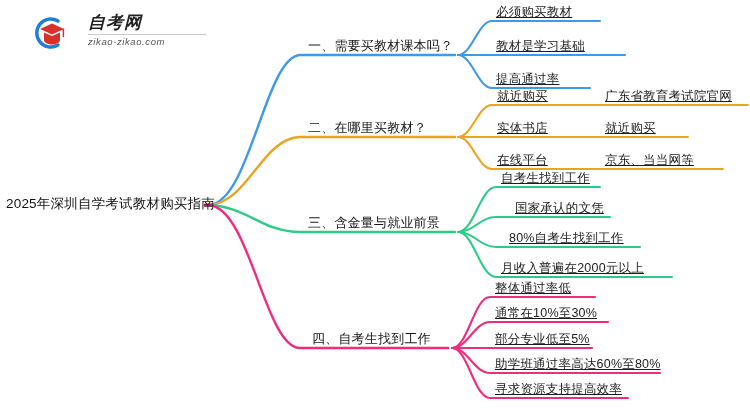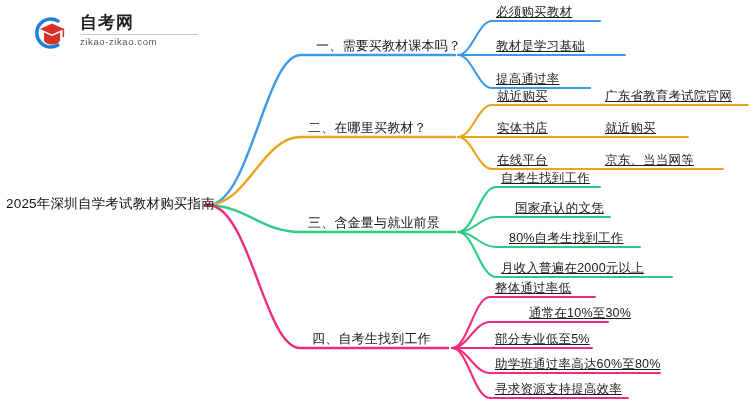--- a/index.html
+++ b/index.html
@@ -55,23 +55,24 @@
   }
   .logo-mark {
     position: absolute;
     left: 0;
     top: 2px;
     width: 40px;
     height: 38px;
   }
   .logo-text-wrap {
     position: absolute;
-    left: 52px;
+    left: 60px;
     top: 1px;
     width: 120px;
+    font-style: italic;
   }
   .logo-title {
     font-size: 17px;
     font-weight: bold;
     color: #222222;
     letter-spacing: 1px;
     line-height: 20px;
   }
   .logo-rule {
     width: 118px;
@@ -132,21 +133,21 @@
 
   <path d="M452 348 C 468 348 474 297 490 297 L595 297" stroke="#ef2d7e" stroke-width="2.1" fill="none" stroke-linecap="round"></path>
   <path d="M452 348 C 468 348 474 322 490 322 L608 322" stroke="#ef2d7e" stroke-width="2.1" fill="none" stroke-linecap="round"></path>
   <path d="M452 348 L490 348 L592 348" stroke="#ef2d7e" stroke-width="2.1" fill="none" stroke-linecap="round"></path>
   <path d="M452 348 C 468 348 474 373 490 373 L660 373" stroke="#ef2d7e" stroke-width="2.1" fill="none" stroke-linecap="round"></path>
   <path d="M452 348 C 468 348 474 398 490 398 L628 398" stroke="#ef2d7e" stroke-width="2.1" fill="none" stroke-linecap="round"></path>
 </svg>
 
 <div class="node-label root-label" style="left:6px; top:196px;">2025年深圳自学考试教材购买指南</div>
 
-<div class="node-label branch-label" style="left:308px; top:38px;margin-left:8px;">一、需要买教材课本吗？</div>
+<div class="node-label branch-label" style="left:308px; top:38px;">一、需要买教材课本吗？</div>
 <div class="node-label branch-label" style="left:308px; top:120px;">二、在哪里买教材？</div>
 <div class="node-label branch-label" style="left:308px; top:215px;">三、含金量与就业前景</div>
 <div class="node-label branch-label" style="left:312px; top:331px;">四、自考生找到工作</div>
 
 <div class="node-label leaf-label" style="left:496px; top:5px;">必须购买教材</div>
 <div class="node-label leaf-label" style="left:496px; top:39px;">教材是学习基础</div>
 <div class="node-label leaf-label" style="left:496px; top:72px;">提高通过率</div>
 
 <div class="node-label leaf-label" style="left:497px; top:89px;">就近购买</div>
 <div class="node-label leaf-label" style="left:497px; top:121px;">实体书店</div>
@@ -155,16 +156,16 @@
 <div class="node-label leaf-label" style="left:605px; top:89px;">广东省教育考试院官网</div>
 <div class="node-label leaf-label" style="left:605px; top:121px;">就近购买</div>
 <div class="node-label leaf-label" style="left:605px; top:153px;">京东、当当网等</div>
 
 <div class="node-label leaf-label" style="left:501px; top:171px;">自考生找到工作</div>
 <div class="node-label leaf-label" style="left:501px; top:201px;margin-left:14px;">国家承认的文凭</div>
 <div class="node-label leaf-label" style="left:501px; top:231px;margin-left:8px;">80%自考生找到工作</div>
 <div class="node-label leaf-label" style="left:501px; top:261px;">月收入普遍在2000元以上</div>
 
 <div class="node-label leaf-label" style="left:495px; top:281px;text-align:right;">整体通过率低</div>
-<div class="node-label leaf-label" style="left:495px; top:306px;margin-left:34px;">通常在10%至30%</div>
+<div class="node-label leaf-label" style="left:495px; top:306px;">通常在10%至30%</div>
 <div class="node-label leaf-label" style="left:495px; top:332px;">部分专业低至5%</div>
 <div class="node-label leaf-label" style="left:495px; top:357px;">助学班通过率高达60%至80%</div>
 <div class="node-label leaf-label" style="left:495px; top:382px;">寻求资源支持提高效率</div>
 
 </body></html>

